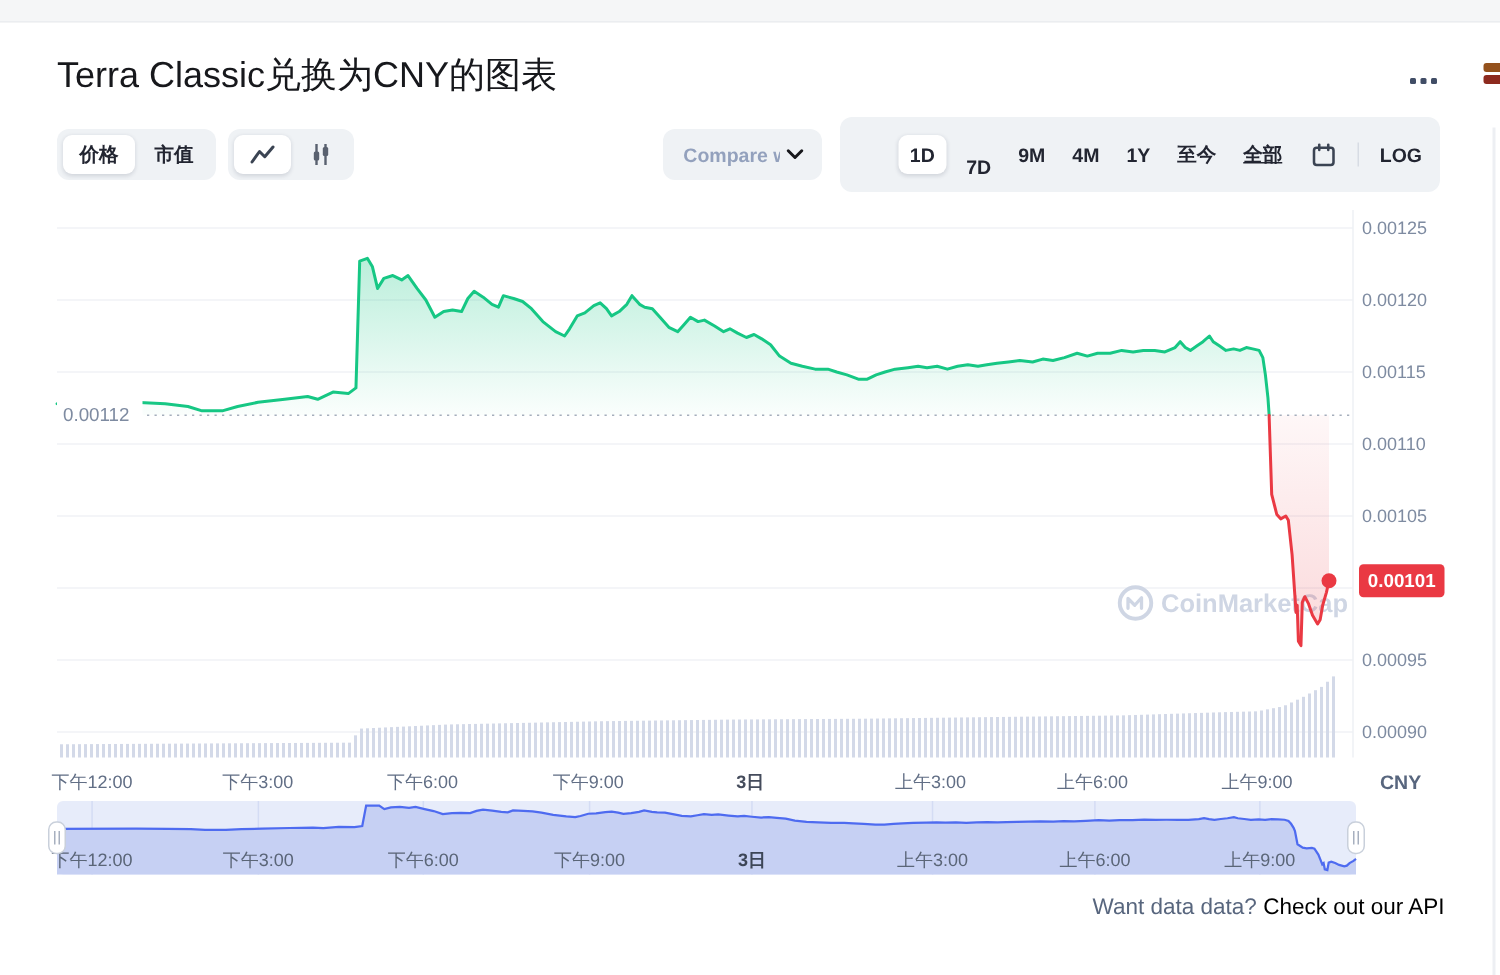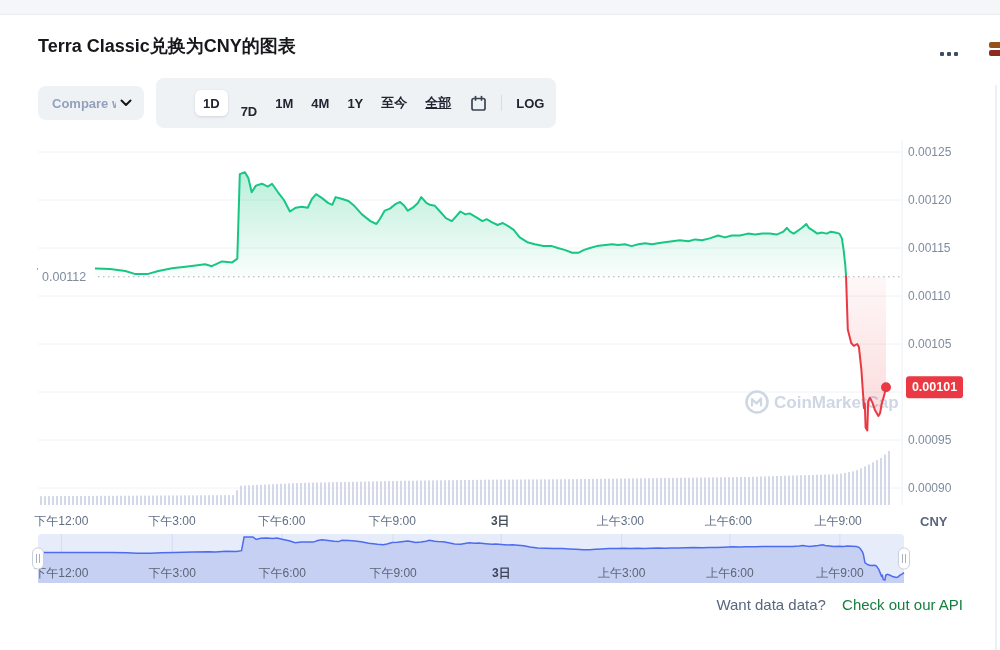--- a/index.html
+++ b/index.html
@@ -1,40 +1,40 @@
 <!DOCTYPE html>
 <html><head>
 <meta charset="utf-8">
 <style>
   html,body{margin:0;padding:0;}
   body{width:1000px;height:650px;position:relative;background:#ffffff;overflow:hidden;
        font-family:"Liberation Sans","DejaVu Sans",sans-serif;}
   .topbar{position:absolute;left:0;top:0;width:1000px;height:14px;background:#f5f6f7;border-bottom:1px solid #ebedf0;}
-  .page-title{position:absolute;left:38px;top:34px;font-size:18px;font-weight:700;color:#17181c;margin:0;}
+  .page-title{position:absolute;left:38px;top:34px;font-size:24px;font-weight:400;color:#17181c;margin:0;}
   .menu-dots{position:absolute;left:936px;top:48px;display:flex;gap:3px;cursor:pointer;padding:4px;}
   .menu-dots i{width:4px;height:4px;border-radius:1px;background:#414d66;display:block;}
   .edge-frag{position:absolute;left:989px;top:42px;width:11px;height:16px;}
   .edge-frag i{display:block;width:11px;height:6px;border-radius:2px 0 0 2px;}
   .edge-frag i:first-child{background:#94511c;margin-bottom:2px;}
   .edge-frag i:last-child{background:#8d2a1e;}
   .edge-line{position:absolute;left:995px;top:85px;width:2px;height:565px;background:#edeff3;}
   .toolbar{position:absolute;left:38px;top:86px;width:922px;height:34px;display:flex;justify-content:space-between;align-items:center;z-index:5;}
   .cluster{display:flex;gap:8px;align-items:center;}
   .seg-group{display:flex;background:#eff2f5;border-radius:8px;padding:4px;gap:2px;align-items:center;}
   .seg-btn{border:none;background:transparent;border-radius:6px;padding:0 11px;height:26px;font-size:13px;font-weight:700;
            color:#222531;cursor:pointer;font-family:inherit;display:flex;align-items:center;justify-content:center;}
   .seg-btn.active{background:#ffffff;box-shadow:0 1px 3px rgba(20,30,60,.14);}
   .icon-btn{padding:0 10px;}
   .right-cluster{display:flex;gap:12px;align-items:center;}
   .compare-btn{display:flex;align-items:center;gap:4px;background:#eff2f5;border:none;border-radius:8px;height:34px;
                padding:0 12px 0 14px;cursor:pointer;font-family:inherit;}
   .compare-label{font-size:13px;font-weight:700;color:#93a1bd;width:64px;overflow:hidden;white-space:nowrap;text-align:left;display:block;}
   .divider{width:1px;height:16px;background:#d7dce4;}
   .footer{position:absolute;right:37px;top:596px;font-size:15px;color:#58667e;z-index:5;}
-  .footer a{color:#15803d;text-decoration:none;cursor:pointer;margin-left:12px;}
+  .footer a{color:#000000;text-decoration:none;cursor:pointer;}
   #chart-svg{position:absolute;left:0;top:0;width:1000px;height:650px;pointer-events:none;}
 </style>
 </head>
 <body>
 
 <div class="topbar"></div>
 
 <svg id="chart-svg" viewBox="0 0 1000 650">
     <defs>
       <linearGradient id="gUp" gradientUnits="userSpaceOnUse" x1="0" y1="170" x2="0" y2="276.80000000000007">
@@ -357,31 +357,52 @@
     <i></i>
 </div>
 
 <div class="edge-frag">
     <i></i>
     <i></i>
   </div>
 <div class="edge-line"></div>
 
 <div class="toolbar">
+  <div class="cluster">
+    <div class="seg-group">
+      <button class="seg-btn active">价格</button>
+      <button class="seg-btn">市值</button>
+    </div>
+    <div class="seg-group">
+      <button class="seg-btn active icon-btn">
+        <svg width="18" height="14" viewBox="0 0 18 14">
+          <polyline points="2,12 7,5 10.5,8.5 16,2" fill="none" stroke="#3b4453" stroke-width="2" stroke-linecap="round" stroke-linejoin="round"></polyline>
+        </svg>
+      </button>
+      <button class="seg-btn icon-btn">
+        <svg width="16" height="16" viewBox="0 0 16 16">
+          <line x1="5" y1="1" x2="5" y2="15" stroke="#59616f" stroke-width="1.6"></line>
+          <rect x="3.2" y="6" width="3.6" height="6" rx="1" fill="#59616f"></rect>
+          <line x1="11" y1="1" x2="11" y2="15" stroke="#59616f" stroke-width="1.6"></line>
+          <rect x="9.2" y="3" width="3.6" height="6" rx="1" fill="#59616f"></rect>
+        </svg>
+      </button>
+    </div>
+  </div>
   <div class="right-cluster">
     <button class="compare-btn">
       <span class="compare-label">Compare with</span>
       <svg width="12" height="8" viewBox="0 0 12 8">
         <polyline points="1.5,1.5 6,6 10.5,1.5" fill="none" stroke="#17181c" stroke-width="2" stroke-linecap="round" stroke-linejoin="round"></polyline>
       </svg>
     </button>
     <div class="seg-group" style="padding:4px 6px;gap:8px;">
       <button class="seg-btn active" style="padding:0 8px;margin-left:33px;">1D</button>
       <button class="seg-btn" style="padding:0 5px;margin-top:16px;">7D</button>
-      <button class="seg-btn" style="padding:0 5px;">1M</button>
+      <button class="seg-btn" style="padding:0 5px;">9M</button>
       <button class="seg-btn" style="padding:0 5px;">4M</button>
       <button class="seg-btn" style="padding:0 5px;">1Y</button>
       <button class="seg-btn" style="padding:0 5px;">至今</button>
       <button class="seg-btn" style="padding:0 5px;text-decoration:underline;">全部</button>
       <button class="seg-btn icon-btn" style="padding:0 6px;">
         <svg width="17" height="17" viewBox="0 0 17 17">
           <rect x="2" y="3.5" width="13" height="11.5" rx="1.8" fill="none" stroke="#3b4453" stroke-width="1.7"></rect>
           <line x1="5.5" y1="1.5" x2="5.5" y2="5" stroke="#3b4453" stroke-width="1.7" stroke-linecap="round"></line>
           <line x1="11.5" y1="1.5" x2="11.5" y2="5" stroke="#3b4453" stroke-width="1.7" stroke-linecap="round"></line>
         </svg>

